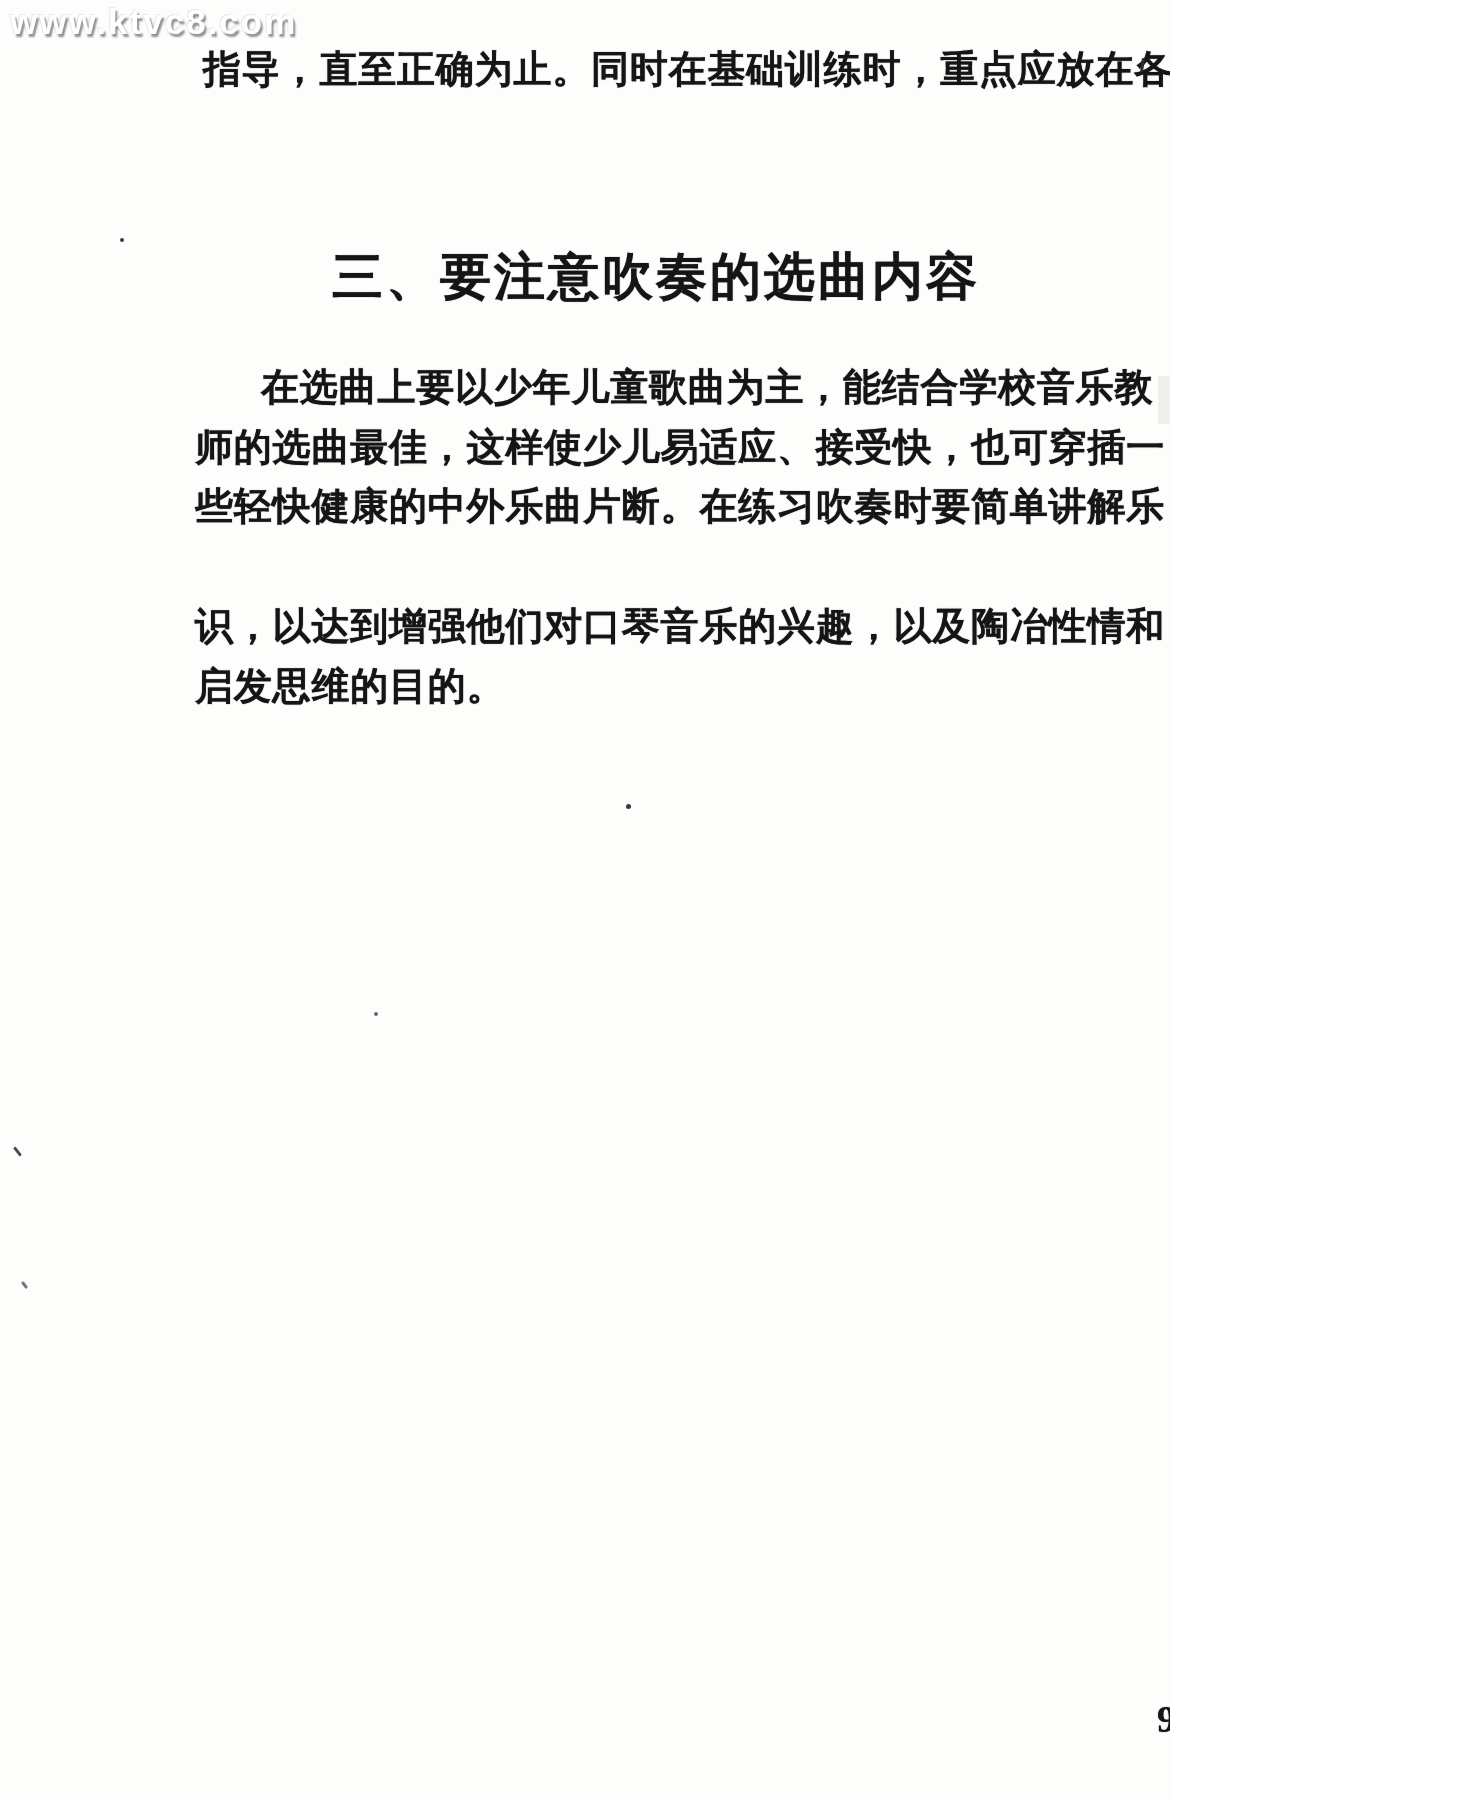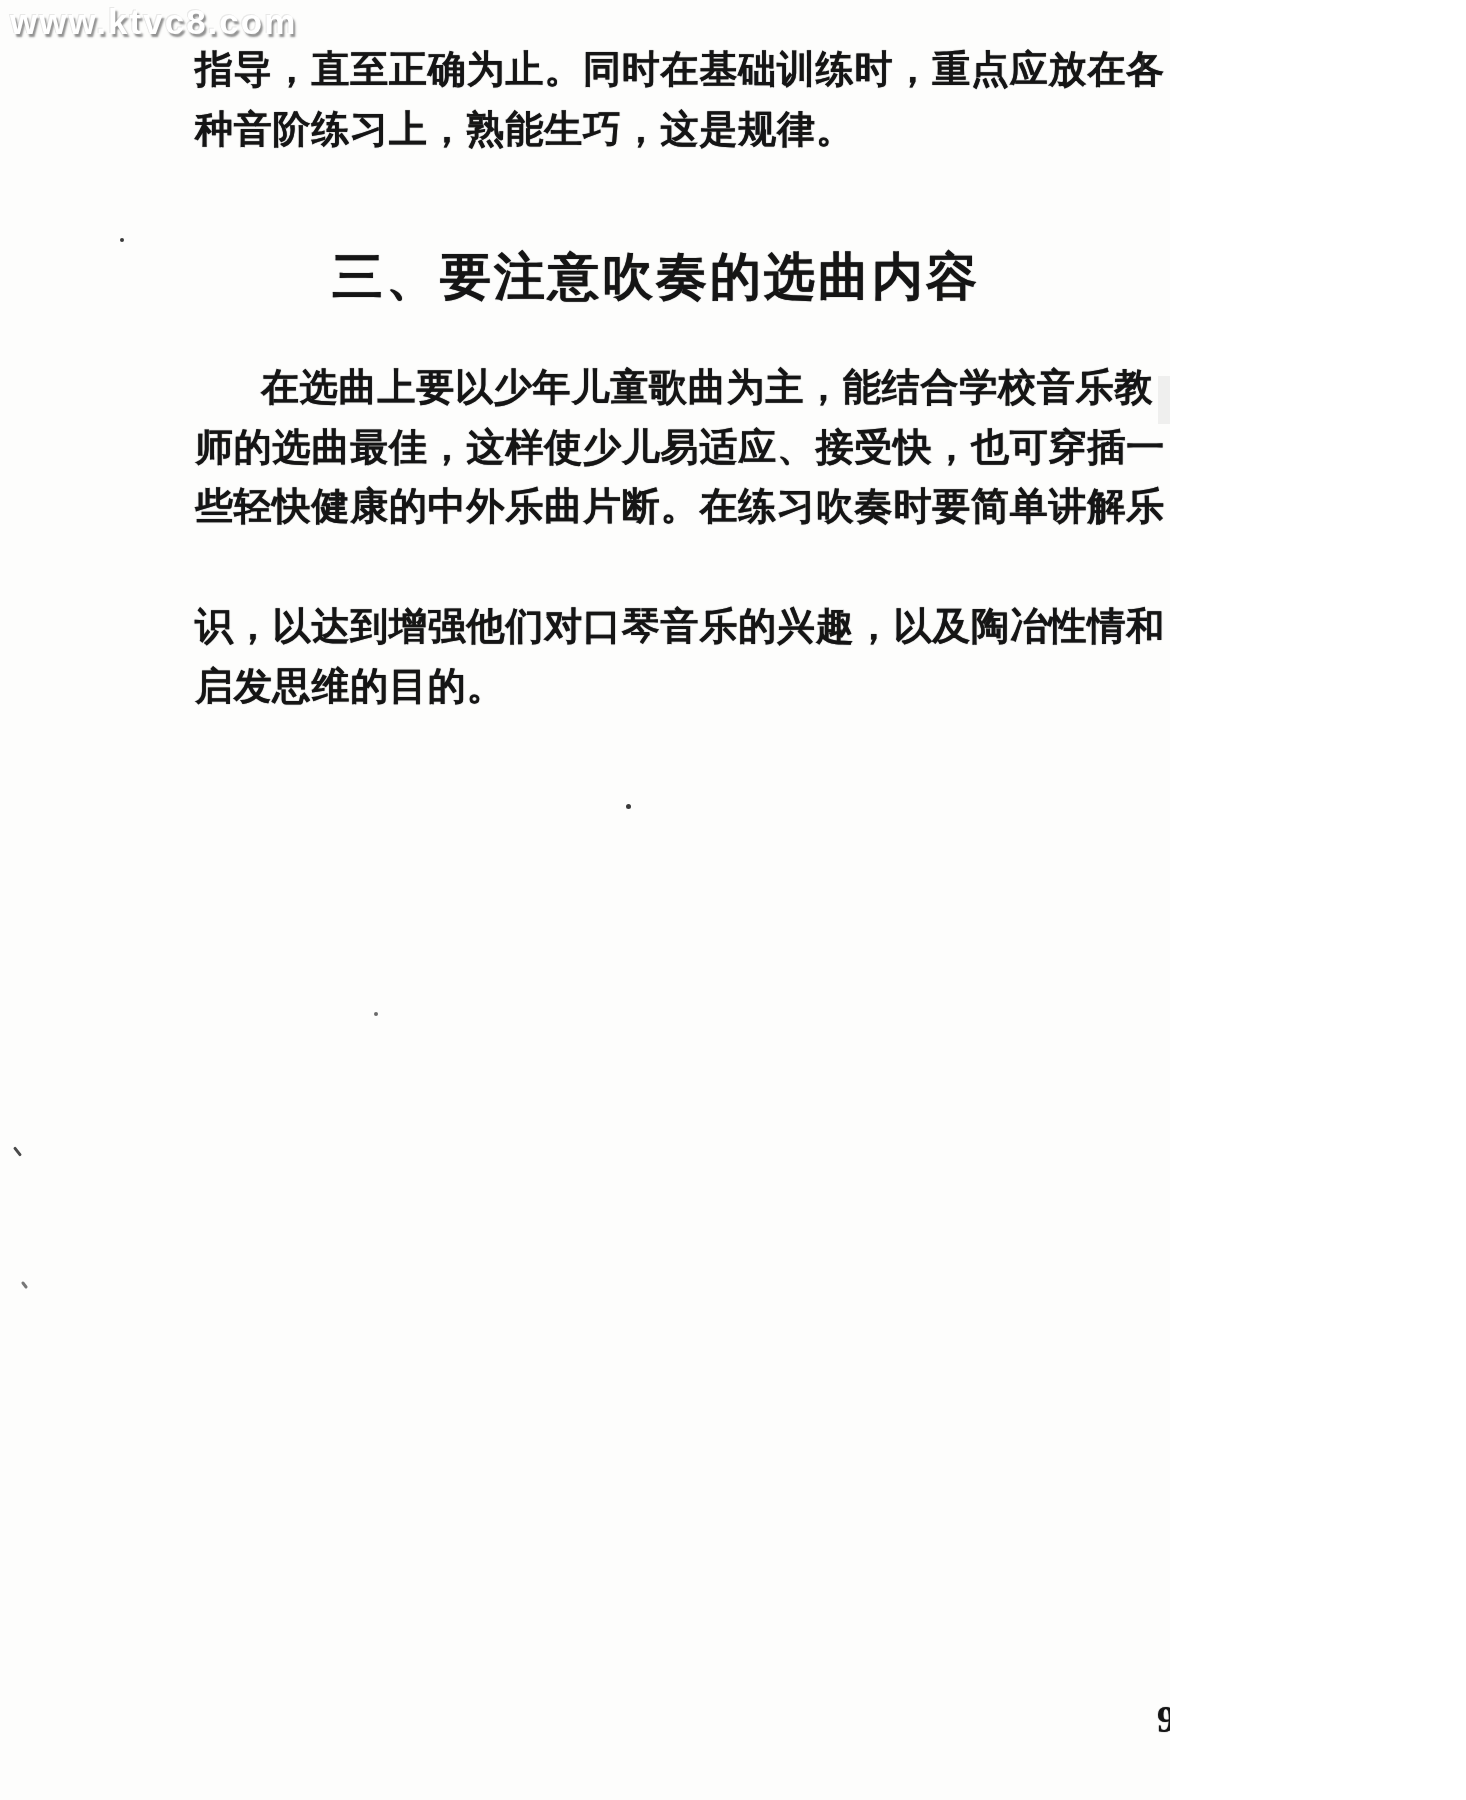--- a/index.html
+++ b/index.html
@@ -120,22 +120,21 @@
 </style>
 </head>
 <body>
 
 <div class="page">
 
   <div class="wm-top">www.ktvc8.com</div>
 
   <div class="smudge"></div>
 
-  <div class="textline" style="top:44px;">指导，直至正确为止。同时在基础训练时，重点应放在各</div>
-  <div class="textline" style="top:104px;">种音阶练习上，熟能生巧，这是规律。</div>
+  <div class="textline" style="top:44px;margin-left:8px;">指导，直至正确为止。同时在基础训练时，重点应放在各</div>
 
   <div class="heading">三、要注意吹奏的选曲内容</div>
 
   <div class="textline indent" style="top:362px;">在选曲上要以少年儿童歌曲为主，能结合学校音乐教</div>
   <div class="textline" style="top:481px;">些轻快健康的中外乐曲片断。在练习吹奏时要简单讲解乐</div>
   <div class="textline" style="top:422px;">师的选曲最佳，这样使少儿易适应、接受快，也可穿插一</div>
   <div class="textline" style="top:661px;">启发思维的目的。</div>
   <div class="textline" style="top:601px;">识，以达到增强他们对口琴音乐的兴趣，以及陶冶性情和</div>
 
   <div class="tickmark" style="left:1141px; top:58px;"></div>

